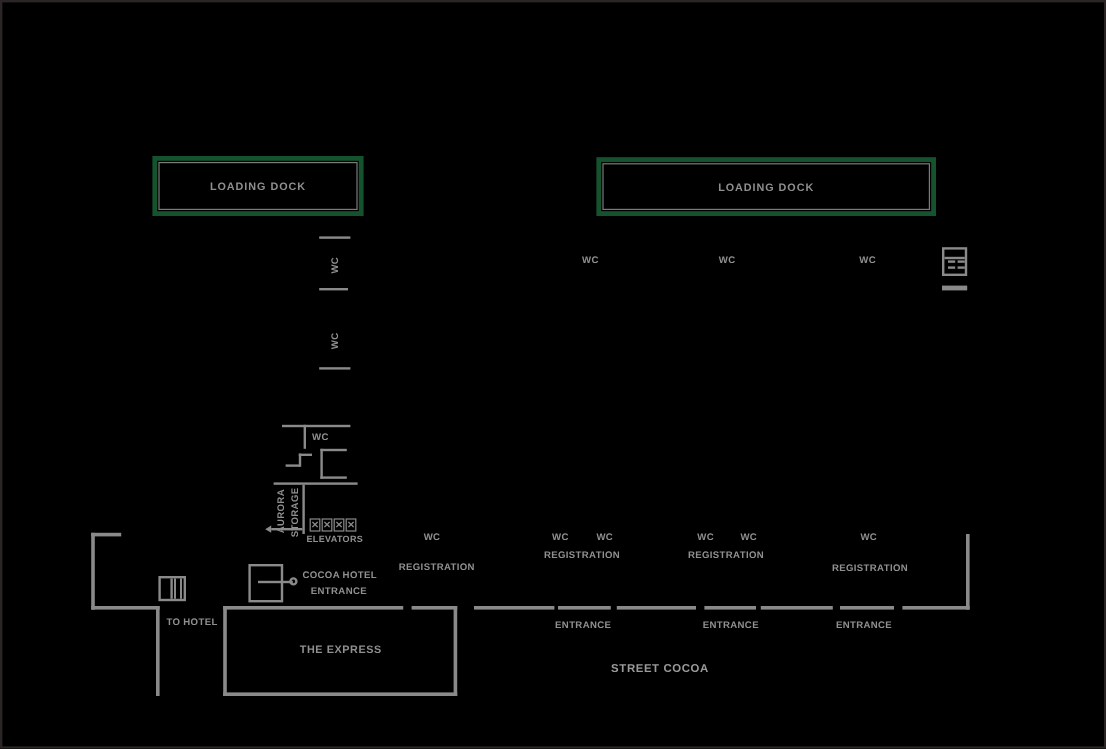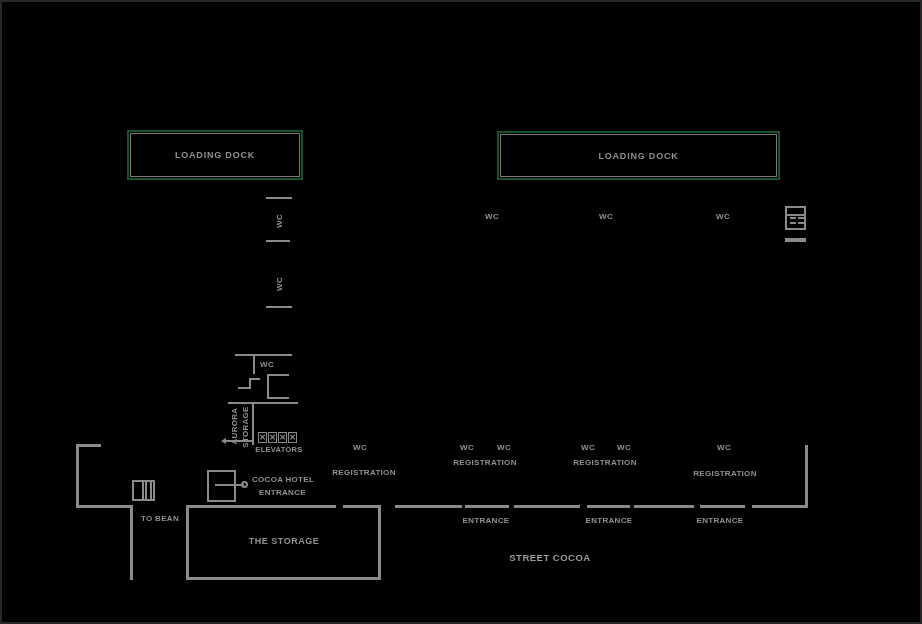--- a/index.html
+++ b/index.html
@@ -4,21 +4,21 @@
 <style>
   html,body{margin:0;padding:0;background:#000;}
   .stage{position:relative;width:922px;height:624px;background:#000;
          border:2px solid #2b2525;box-sizing:border-box;overflow:hidden;
          font-family:"Liberation Sans",sans-serif;}
   .seg{position:absolute;background:#8a8a8a;}
   .lbl{position:absolute;color:#909090;font-weight:bold;font-size:8px;
        letter-spacing:.3px;white-space:nowrap;line-height:1;}
   .cx{transform:translateX(-50%);}
   .rot{transform:translate(-50%,-50%) rotate(-90deg);}
-  .dock{position:absolute;border:2px solid #14532d;box-sizing:border-box;
+  .dock{position:absolute;border:4px solid #14532d;box-sizing:border-box;
         display:flex;align-items:center;justify-content:center;}
   .dock-inner{position:absolute;inset:1px;border:1px solid #7a7a7a;}
   .dock-lbl{position:relative;color:#8f8f8f;font-weight:bold;font-size:9px;letter-spacing:.8px;}
   .room{position:absolute;box-sizing:border-box;}
   .elev{position:absolute;left:256px;top:430px;display:flex;gap:1px;}
   .elev .car{width:9px;height:11px;border:1px solid #8a8a8a;box-sizing:border-box;
              color:#8a8a8a;font-size:8px;font-weight:bold;line-height:1;
              display:flex;align-items:center;justify-content:center;}
   .stairs{position:absolute;left:130px;top:478px;width:23px;height:21px;
           border:2px solid #8a8a8a;box-sizing:border-box;}
@@ -110,34 +110,34 @@
 
   <div class="seg" style="left:74px;top:442px;width:25px;height:3px;"></div>
   <div class="seg" style="left:74px;top:442px;width:3px;height:64px;"></div>
   <div class="seg" style="left:74px;top:503px;width:57px;height:3px;"></div>
   <div class="seg" style="left:128px;top:503px;width:3px;height:75px;"></div>
 
   <div class="stairs">
     <div class="sdiv"></div>
     <div class="steps"></div>
   </div>
-  <span class="lbl cx" style="left:158px;top:513px;">TO BEAN</span>
+  <span class="lbl cx" style="left:158px;top:513px;">TO HOTEL</span>
 
   <div class="room" style="left:205px;top:468px;width:29px;height:32px;border:2px solid #8a8a8a;"></div>
   <div class="seg" style="left:213px;top:482px;width:29px;height:2px;"></div>
   <div class="kcirc"></div>
   <span class="lbl" style="left:250px;top:474px;">COCOA HOTEL</span>
   <span class="lbl" style="left:257px;top:487px;">ENTRANCE</span>
 
   <div class="seg" style="left:184px;top:503px;width:150px;height:3px;"></div>
   <div class="seg" style="left:341px;top:503px;width:38px;height:3px;"></div>
   <div class="seg" style="left:184px;top:503px;width:3px;height:75px;"></div>
   <div class="seg" style="left:376px;top:503px;width:3px;height:75px;"></div>
   <div class="seg" style="left:184px;top:575px;width:195px;height:3px;"></div>
-  <span class="lbl cx" style="left:282px;top:535px;font-size:9px;letter-spacing:.5px;">THE STORAGE</span>
+  <span class="lbl cx" style="left:282px;top:535px;font-size:9px;letter-spacing:.5px;">THE EXPRESS</span>
 
   <div class="seg" style="left:393px;top:503px;width:67px;height:3px;"></div>
   <div class="seg" style="left:463px;top:503px;width:44px;height:3px;"></div>
   <div class="seg" style="left:512px;top:503px;width:66px;height:3px;"></div>
   <div class="seg" style="left:585px;top:503px;width:43px;height:3px;"></div>
   <div class="seg" style="left:632px;top:503px;width:60px;height:3px;"></div>
   <div class="seg" style="left:698px;top:503px;width:45px;height:3px;"></div>
   <div class="seg" style="left:750px;top:503px;width:56px;height:3px;"></div>
   <div class="seg" style="left:803px;top:443px;width:3px;height:63px;"></div>
 

